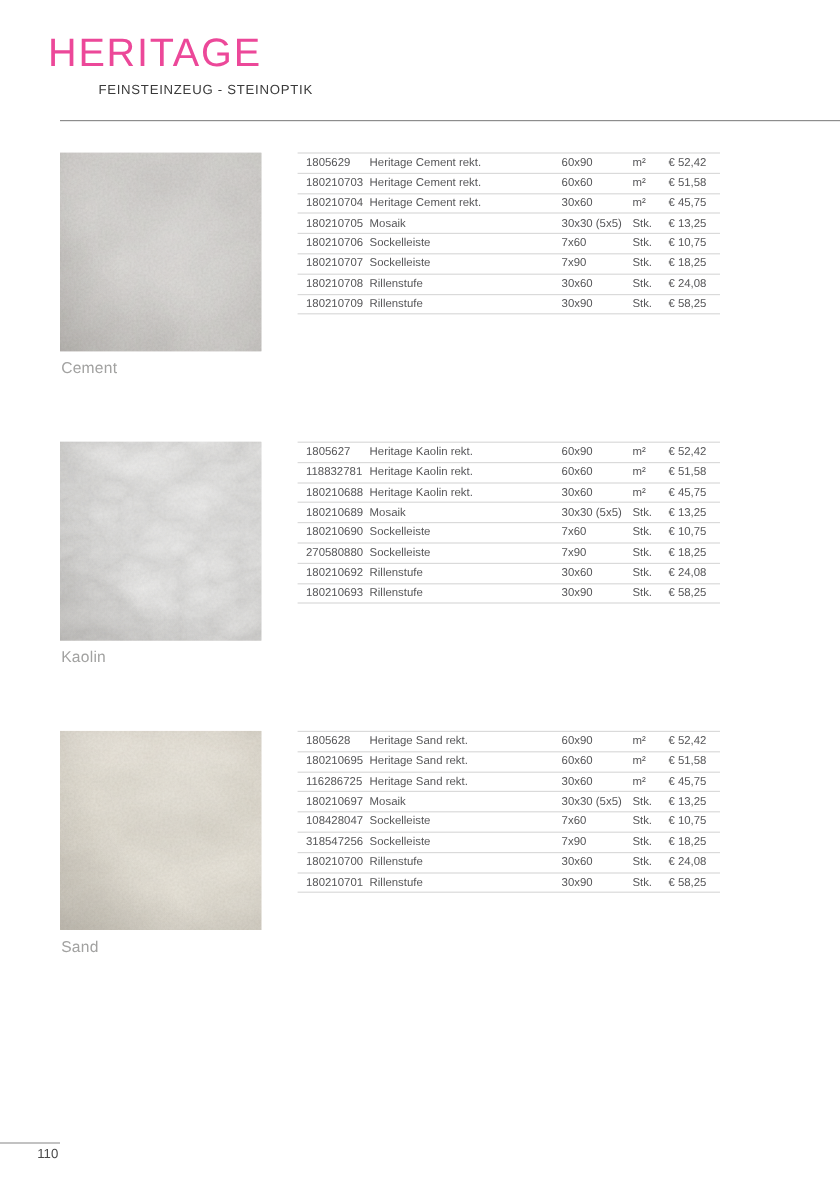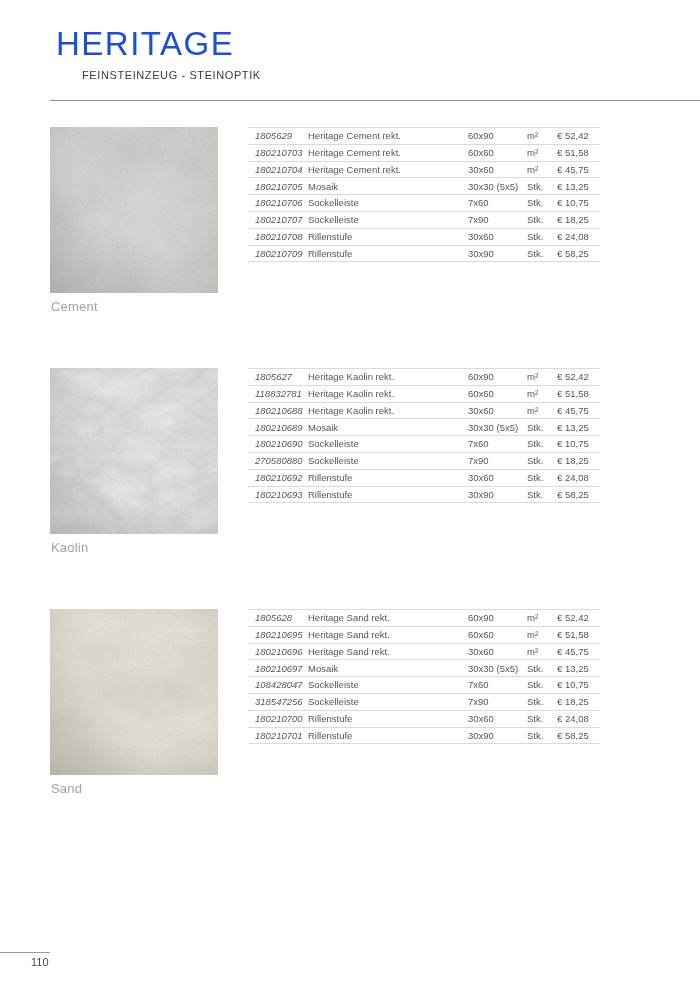--- a/index.html
+++ b/index.html
@@ -4,22 +4,22 @@
 <style>
   html,body { margin:0; padding:0; }
   body {
     width:700px; height:990px; background:#ffffff; position:relative;
     font-family:"Liberation Sans", sans-serif; overflow:hidden;
   }
   .page { position:absolute; inset:0; background:#fff; }
 
   
   .title {
-    position:absolute; left:56px; top:27px; margin:0;
-    font-size:33px; font-weight:300; letter-spacing:1.5px; color:#1d4ed8;
+    position:absolute; left:40px; top:27px; margin:0;
+    font-size:33px; font-weight:300; letter-spacing:1.5px; color:#ec4899;
     line-height:1;
   }
   .subtitle {
     position:absolute; left:50px; top:69px;
     font-size:11px; letter-spacing:0.6px; color:#3a3a3a; font-weight:400;margin-left:32px;
   }
   .header-rule {
     position:absolute; left:50px; top:100px; width:650px; height:1px;
     background:#8d8d8d;
   }
@@ -48,21 +48,21 @@
   }
   .row {
     display:grid; grid-template-columns:60px 160px 59px 30px 43px;
     height:16.8px; box-sizing:border-box; align-items:center;
     border-top:1px solid #dadada;
   }
   .cell {
     font-size:9.5px; color:#565658; white-space:nowrap; line-height:1;
     box-sizing:border-box;
   }
-  .cell.sku { padding-left:7px;font-style:italic; }
+  .cell.sku { padding-left:7px; }
 
   
   .footer-rule {
     position:absolute; left:0; top:952px; width:50px; height:1px; background:#9a9a9a;
   }
   .page-number {
     position:absolute; left:31px; top:956px; font-size:11px; color:#4a4a4a;
   }
 </style>
 </head>
@@ -263,21 +263,21 @@
           <div class="cell price">€ 52,42</div>
         </div>
         <div class="row">
           <div class="cell sku">180210695</div>
           <div class="cell description">Heritage Sand rekt.</div>
           <div class="cell size">60x60</div>
           <div class="cell unit">m²</div>
           <div class="cell price">€ 51,58</div>
         </div>
         <div class="row">
-          <div class="cell sku">180210696</div>
+          <div class="cell sku">116286725</div>
           <div class="cell description">Heritage Sand rekt.</div>
           <div class="cell size">30x60</div>
           <div class="cell unit">m²</div>
           <div class="cell price">€ 45,75</div>
         </div>
         <div class="row">
           <div class="cell sku">180210697</div>
           <div class="cell description">Mosaik</div>
           <div class="cell size">30x30 (5x5)</div>
           <div class="cell unit">Stk.</div>

